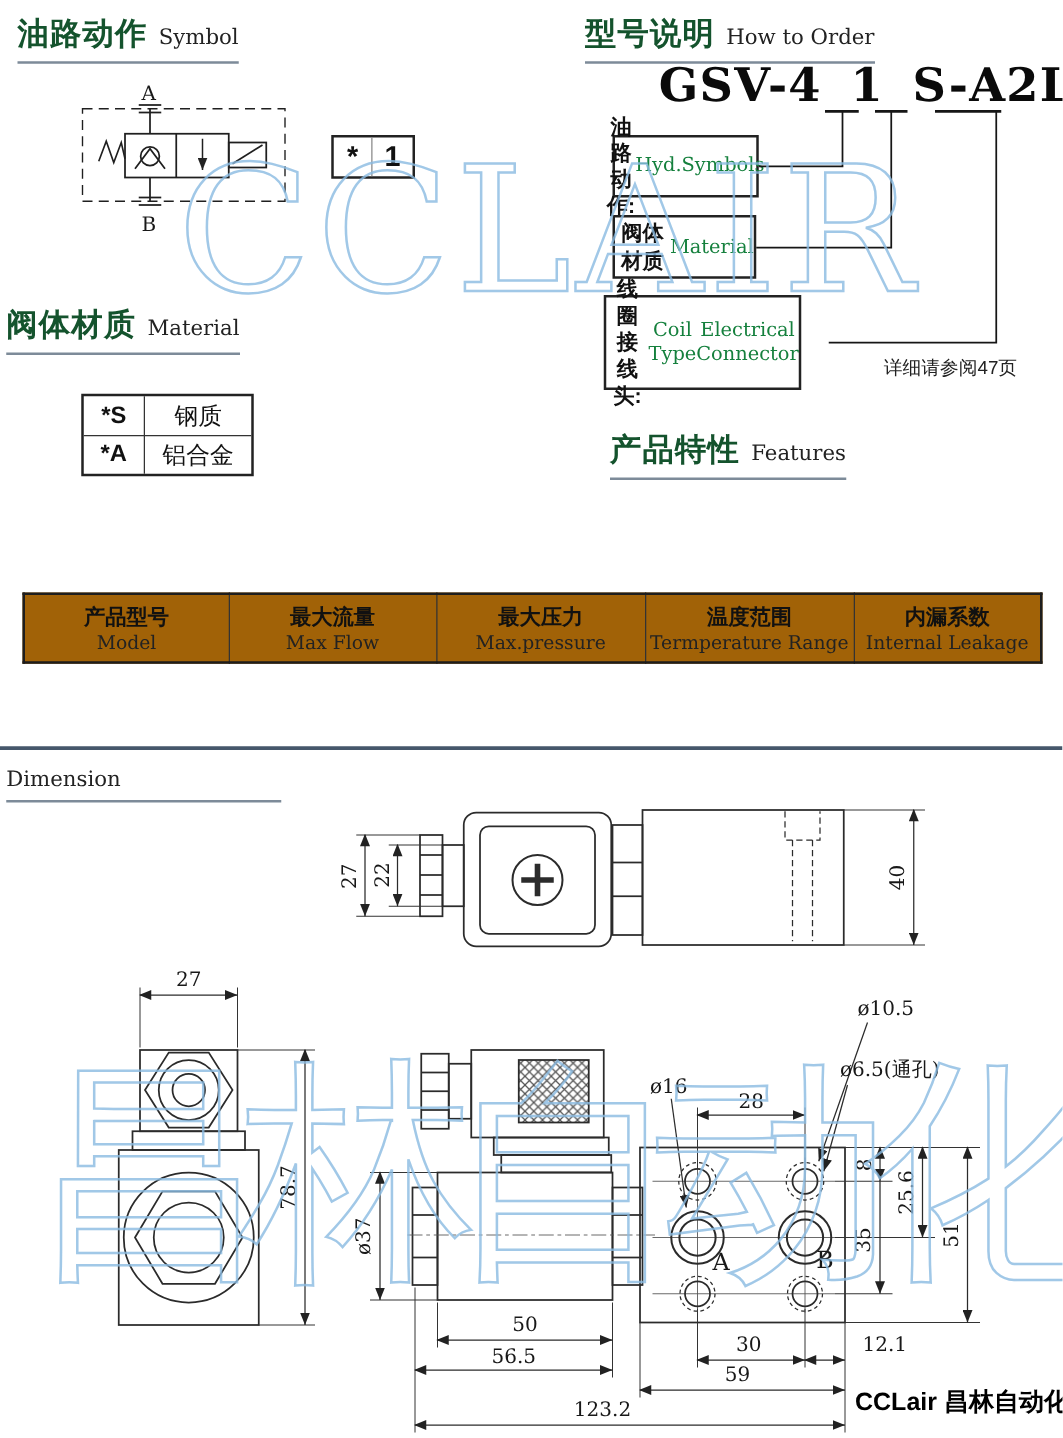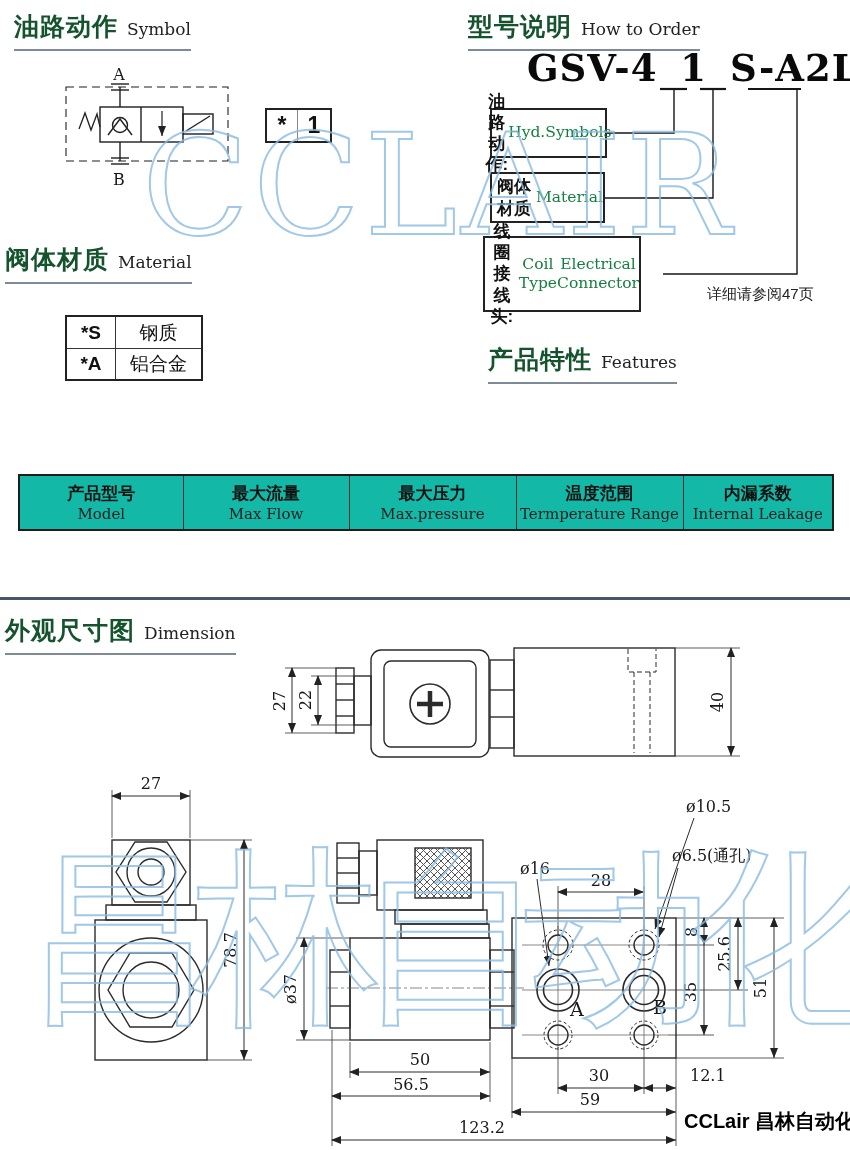--- a/index.html
+++ b/index.html
@@ -30,21 +30,21 @@
   
   .mat-table{border:2px solid #222;box-sizing:border-box;display:grid;
              grid-template-columns:49px 1fr;grid-template-rows:1fr 1fr;}
   .mat-table div{display:flex;align-items:center;justify-content:center;font-size:19px;}
   .mat-code{font-weight:bold;font-size:21px;border-right:1.5px solid #333;}
   .mat-row2{border-top:1.5px solid #333;}
   
   .feat-text{font-size:18.5px;line-height:33px;color:#151515;letter-spacing:.5px;white-space:nowrap;}
   
   table.spec{border-collapse:collapse;table-layout:fixed;width:814px;
-             border:2.5px solid #1d1d1d;background:#14b8a6;}
+             border:2.5px solid #1d1d1d;background:#a16207;}
   table.spec th,table.spec td{border:1.5px solid #333;text-align:center;vertical-align:middle;padding:2px;}
   table.spec th{height:49px;font-weight:normal;}
   table.spec td{height:46px;font-family:"DejaVu Serif",serif;font-size:18px;color:#101010;}
   .th-zh{display:block;font-weight:bold;font-size:17px;color:#111;}
   .th-en{display:block;font-family:"DejaVu Serif",serif;font-size:15px;color:#222;}
   .leak{font-size:15.5px;line-height:19px;display:block;}
   
   .divider{position:absolute;left:0;top:597px;width:850px;height:3px;background:#46576b;}
   
   .wm{position:absolute;pointer-events:none;color:transparent;
@@ -337,20 +337,19 @@
     <th>
       <span class="th-zh">内漏系数</span>
       <span class="th-en">Internal Leakage</span>
     </th>
   </tr>
 </tbody>
   </table>
 
 <div class="divider"></div>
 <div class="heading" style="left:5px;top:614px;min-width:220px">
-  <span class="hzh">外观尺寸图</span>
   <span class="hen">Dimension</span>
 </div>
 
 <div class="wm wm-top">CCLAIR</div>
 <div class="wm wm-bottom">昌林自动化</div>
 
 <div class="footer">CCLair 昌林自动化</div>
 
 </body></html>

